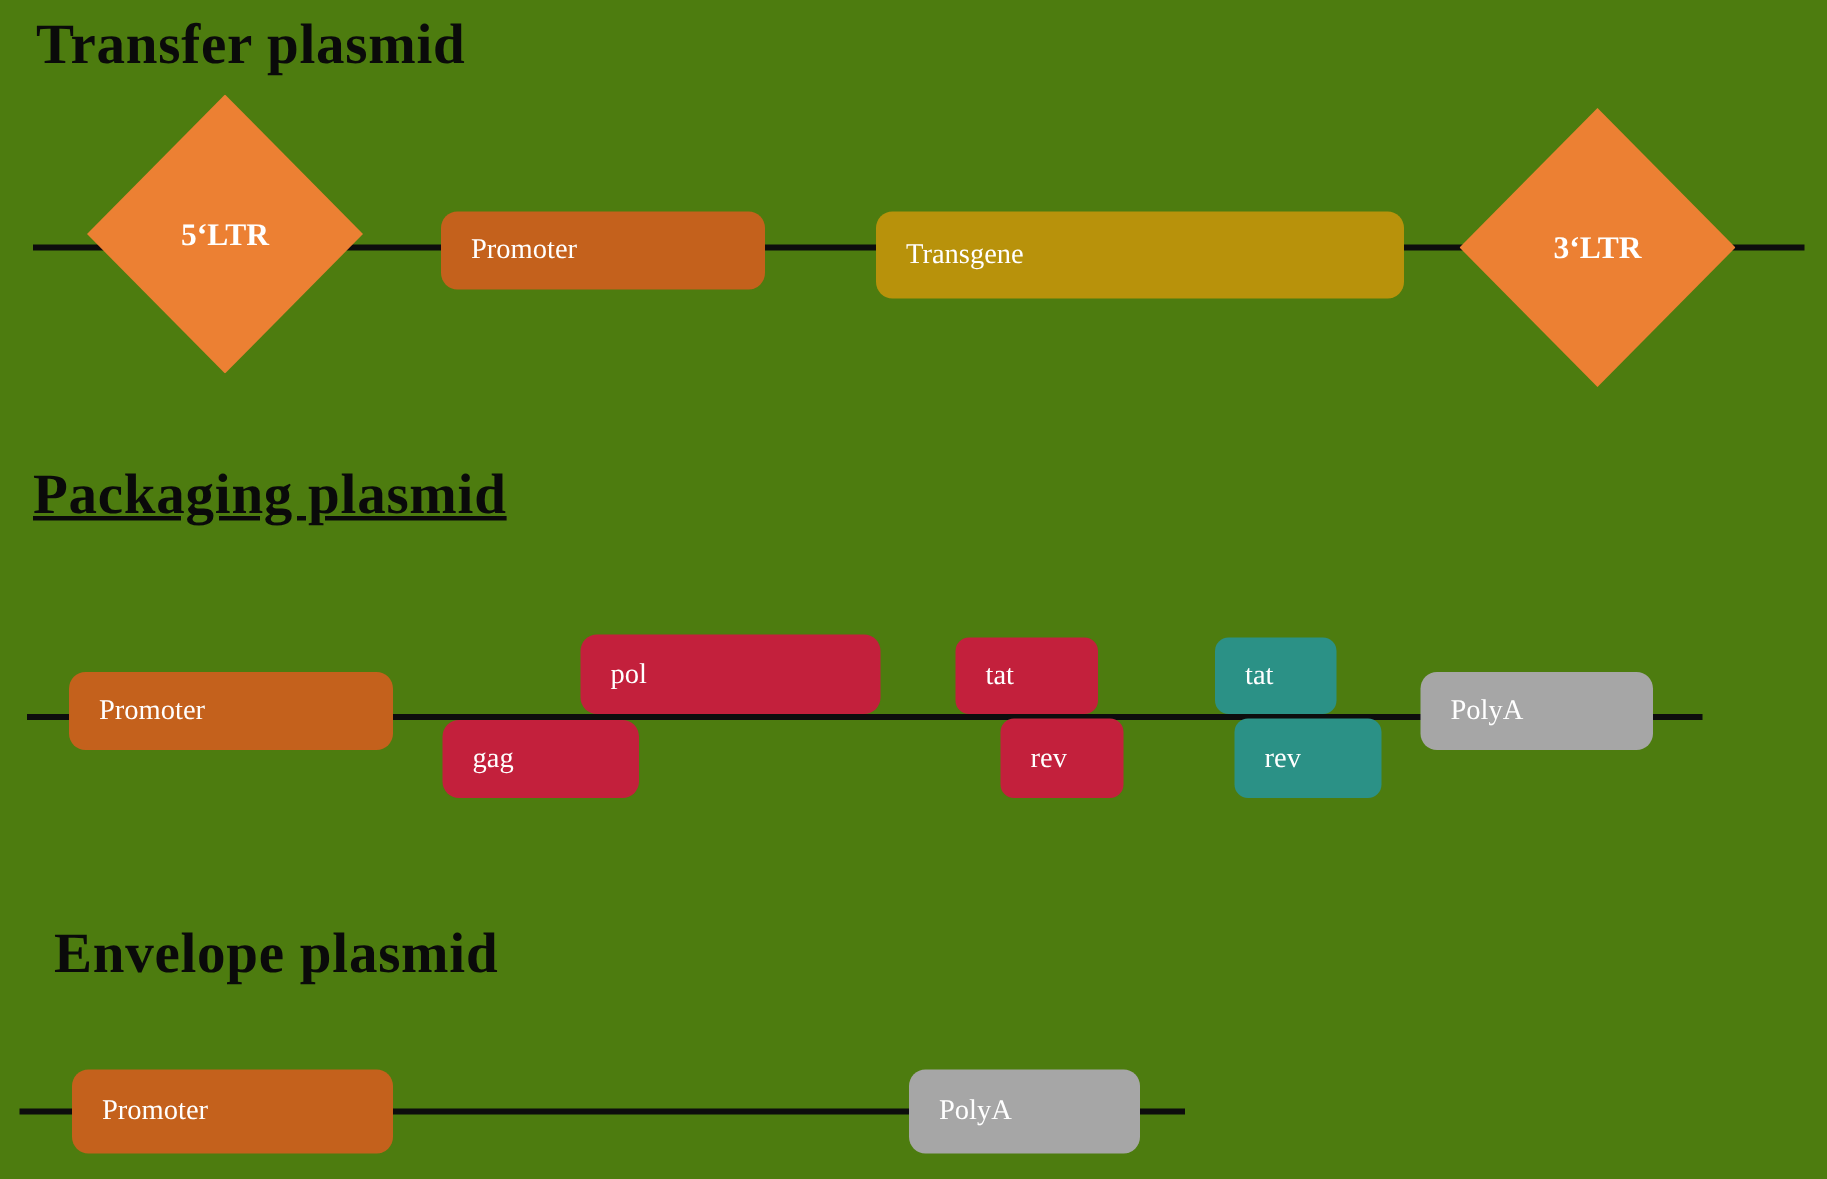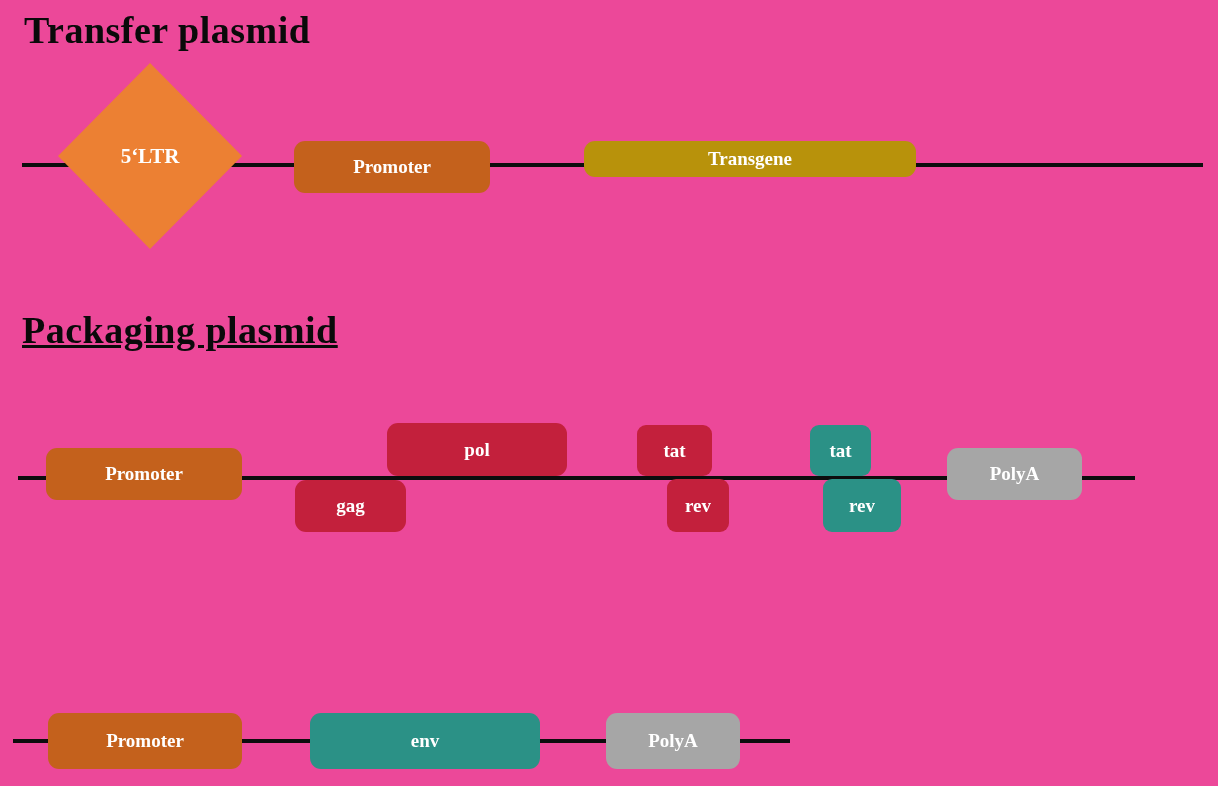--- a/index.html
+++ b/index.html
@@ -5,21 +5,21 @@
   html, body {
     margin: 0;
     padding: 0;
     background: #ffffff;
     font-family: "Liberation Serif", "DejaVu Serif", serif;
   }
   .page {
     position: relative;
     width: 1218px;
     height: 786px;
-    background: #ec4899;
+    background: #4d7c0f;
     overflow: hidden;
   }
   .section-title {
     position: absolute;
     font-weight: bold;
     font-size: 38px;
     color: #0a0a0a;
     letter-spacing: 0.5px;
     white-space: nowrap;
   }
@@ -27,26 +27,26 @@
     position: absolute;
     height: 4px;
     background: #0d0d0d;
     z-index: 0;
   }
   .gene-box {
     position: absolute;
     border-radius: 11px;
     display: flex;
     align-items: center;
-    justify-content: center;
     color: #ffffff;
-    font-weight: bold;
+    font-weight: normal;
     font-size: 19px;
     z-index: 2;
     white-space: nowrap;
+    padding-left: 20px;
   }
   .diamond {
     position: absolute;
     display: flex;
     align-items: center;
     justify-content: center;
     z-index: 2;
   }
   .diamond .diamond-shape {
     position: absolute;
@@ -59,21 +59,21 @@
     font-weight: bold;
     font-size: 21px;
     z-index: 1;
   }
 
   
   .t-title    { left: 24px;  top: 8px; }
   .t-line     { left: 22px;  top: 163px; width: 1181px; }
   .t-ltr5     { left: 58px;  top: 63px;  width: 184px; height: 186px; }
   .t-promoter { left: 294px; top: 141px; width: 196px; height: 52px; }
-  .t-transgene{ left: 584px; top: 141px; width: 332px; height: 36px; }
+  .t-transgene{ left: 584px; top: 141px; width: 332px; height: 58px; }
   .t-ltr3     { left: 973px; top: 72px;  width: 184px; height: 186px; }
 
   
   .p-title    { left: 22px;  top: 308px; text-decoration: underline; }
   .p-line     { left: 18px;  top: 476px; width: 1117px; }
   .p-promoter { left: 46px;  top: 448px; width: 196px; height: 52px; }
   .p-gag      { left: 295px; top: 480px; width: 111px; height: 52px; }
   .p-pol      { left: 387px; top: 423px; width: 180px; height: 53px; }
   .p-tat-red  { left: 637px; top: 425px; width: 75px;  height: 51px; border-radius: 9px; }
   .p-rev-red  { left: 667px; top: 479px; width: 62px;  height: 53px; border-radius: 9px; }
@@ -102,20 +102,24 @@
   </div>
 
   <div class="gene-box t-promoter" style="background: rgb(196, 97, 28);">
     <span>Promoter</span>
   </div>
 
   <div class="gene-box t-transgene" style="background: rgb(184, 146, 11);">
     <span>Transgene</span>
   </div>
 
+  <div class="diamond t-ltr3">
+    <div class="diamond-shape" style="background: rgb(236, 128, 51);"></div>
+    <span class="diamond-label">3‘LTR</span>
+  </div>
 
   <div class="section-title p-title">Packaging plasmid</div>
   <div class="dna-line p-line" style="background: rgb(13, 13, 13);"></div>
 
   <div class="gene-box p-promoter" style="background: rgb(196, 97, 28);">
     <span>Promoter</span>
   </div>
 
   <div class="gene-box p-gag" style="background: rgb(195, 32, 60);">
     <span>gag</span>
@@ -138,27 +142,25 @@
   </div>
 
   <div class="gene-box p-rev-teal" style="background: rgb(43, 145, 134);">
     <span>rev</span>
   </div>
 
   <div class="gene-box p-polya" style="background: rgb(166, 166, 166);">
     <span>PolyA</span>
   </div>
 
+  <div class="section-title e-title">Envelope plasmid</div>
   <div class="dna-line e-line" style="background: rgb(13, 13, 13);"></div>
 
   <div class="gene-box e-promoter" style="background: rgb(196, 97, 28);">
     <span>Promoter</span>
   </div>
 
-  <div class="gene-box e-env" style="background: rgb(43, 145, 134);">
-    <span>env</span>
-  </div>
 
   <div class="gene-box e-polya" style="background: rgb(166, 166, 166);">
     <span>PolyA</span>
   </div>
 
 </div>
 
 </body></html>

